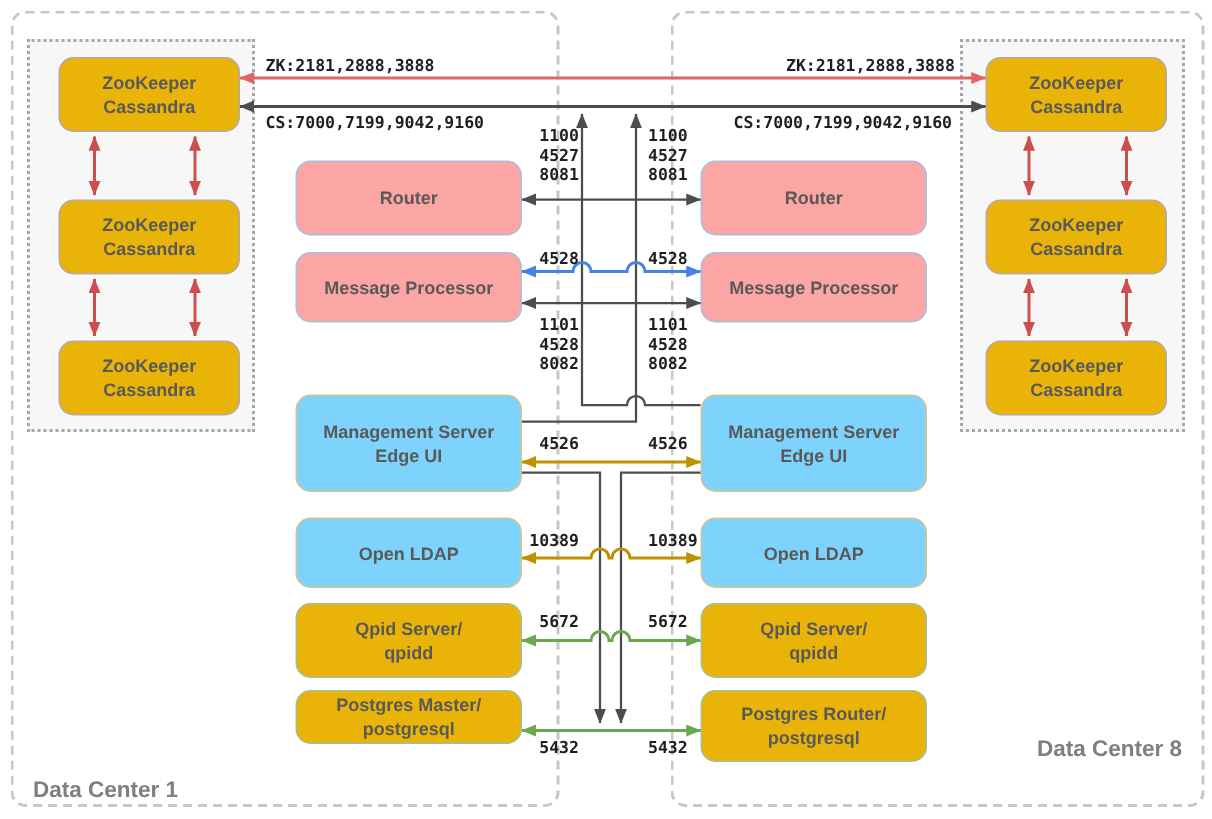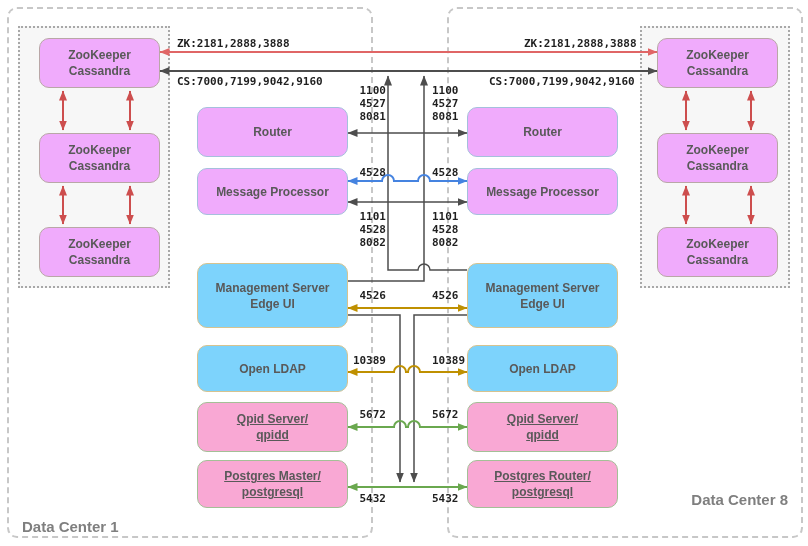--- a/index.html
+++ b/index.html
@@ -3,24 +3,24 @@
 <meta charset="utf-8">
 <style>
   html,body{margin:0;padding:0;background:#ffffff;}
   .canvas{position:relative;width:808px;height:546px;background:#ffffff;overflow:hidden;
           font-family:"Liberation Sans",sans-serif;}
   .dc{position:absolute;border:2px dashed #c7c7c7;border-radius:10px;box-sizing:border-box;}
   .cluster{position:absolute;background:#f7f7f7;border:2px dotted #a8a8a8;box-sizing:border-box;}
   .node{position:absolute;border-radius:10px;display:flex;flex-direction:column;align-items:center;
         justify-content:center;font-size:12px;font-weight:bold;color:#595959;text-align:center;
         line-height:16px;box-sizing:border-box;}
-  .pink  {background:#f0abfc;border:1.5px solid #b9a7a7;}
-  .blue  {background:#f0abfc;border:1.5px solid #a5c0dc;}
+  .pink  {background:#eab308;border:1.5px solid #b9a7a7;}
+  .blue  {background:#fca5a5;border:1.5px solid #a5c0dc;}
   .yellow{background:#7dd3fc;border:1.5px solid #d6c38f;}
-  .green {background:#f9a8d4;border:1.5px solid #a4bf97;text-decoration:underline;}
+  .green {background:#eab308;border:1.5px solid #a4bf97;}
   .mono{position:absolute;font-family:"DejaVu Sans Mono",monospace;font-size:11px;font-weight:bold;
         color:#1f1f1f;line-height:13px;white-space:nowrap;}
   .ralign{text-align:right;}
   .dc-label{position:absolute;font-size:15px;font-weight:bold;color:#7f7f7f;white-space:nowrap;}
   svg.wires{position:absolute;left:0;top:0;pointer-events:none;}
 </style>
 </head>
 <body>
 
 <div class="canvas">
@@ -67,21 +67,21 @@
     <span>Management Server</span>
     <span>Edge UI</span>
   </div>
   <div class="node yellow" style="left:197px;top:345px;width:151px;height:47px;">
     <span>Open LDAP</span>
   </div>
   <div class="node green" style="left:197px;top:402px;width:151px;height:50px;">
     <span>Qpid Server/</span>
     <span>qpidd</span>
   </div>
-  <div class="node green" style="left:197px;top:460px;width:151px;height:48px;">
+  <div class="node green" style="left:197px;top:460px;width:151px;height:36px;">
     <span>Postgres Master/</span>
     <span>postgresql</span>
   </div>
 
   <div class="node blue" style="left:467px;top:107px;width:151px;height:50px;">
     <span>Router</span>
   </div>
   <div class="node blue" style="left:467px;top:168px;width:151px;height:47px;">
     <span>Message Processor</span>
   </div>

